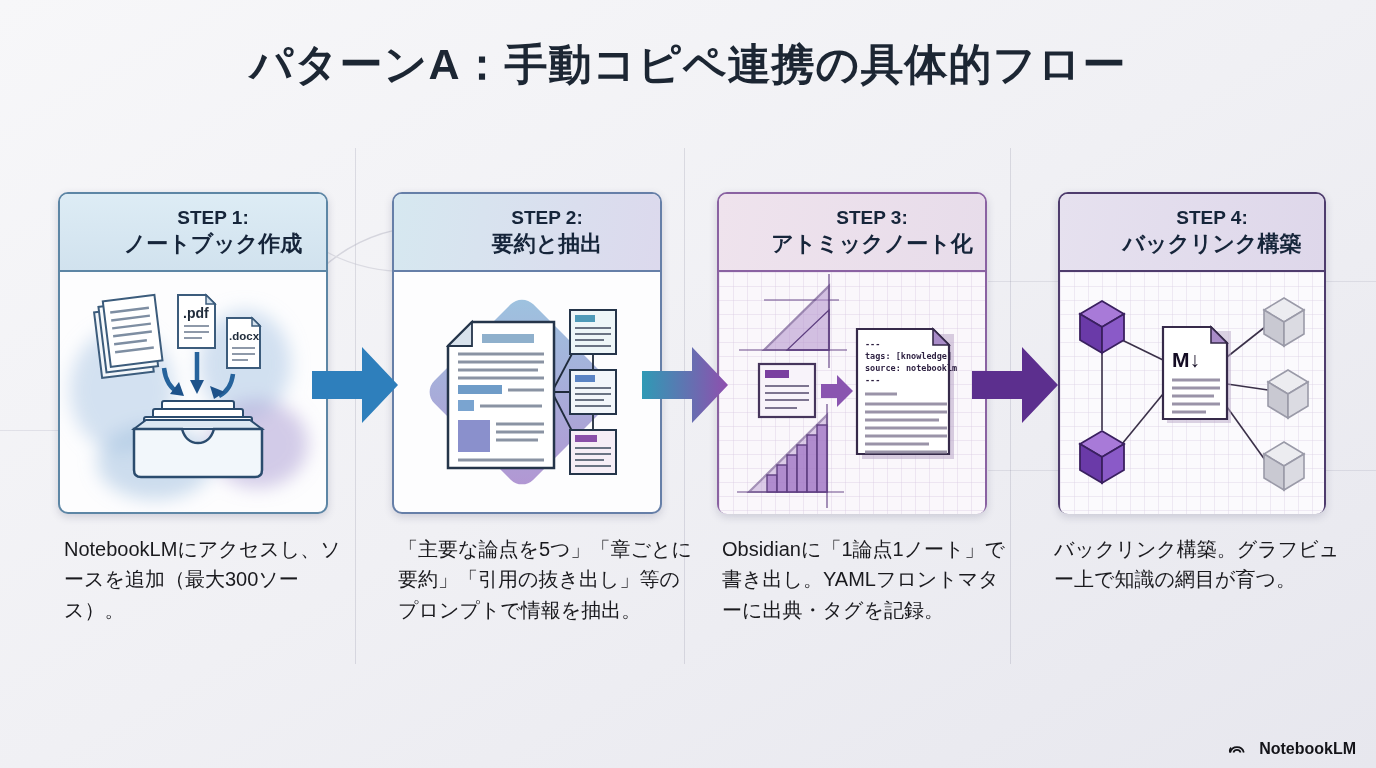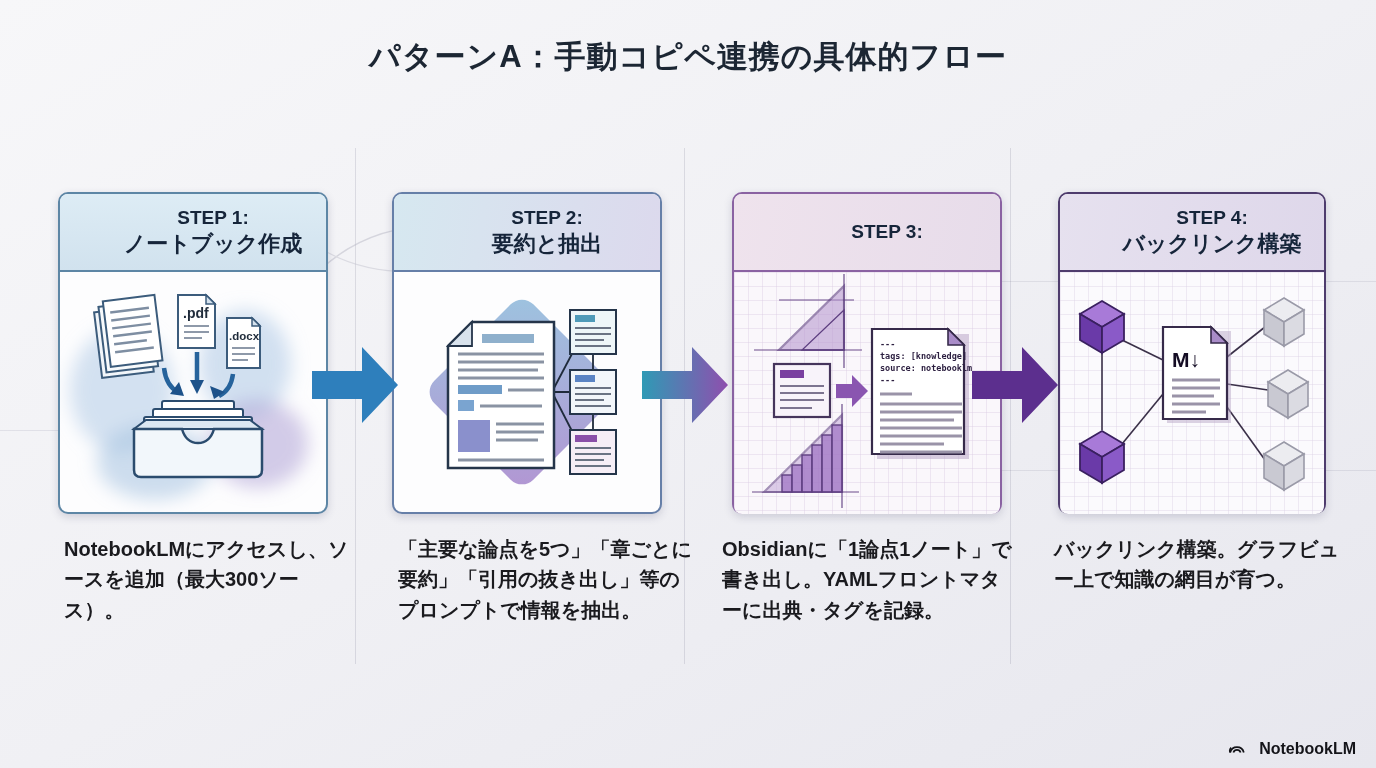--- a/index.html
+++ b/index.html
@@ -9,46 +9,46 @@
   
   .vline{position:absolute;top:148px;height:516px;width:1px;background:rgba(90,90,120,.16);}
   .vline.v1{left:355px}.vline.v2{left:684px}.vline.v3{left:1010px}
   .hline{position:absolute;height:1px;background:rgba(90,90,120,.12);}
   .hline.h1{left:988px;top:281px;width:388px}
   .hline.h2{left:988px;top:470px;width:388px}
   .hline.h3{left:0;top:430px;width:60px}
   .deco-arcs{position:absolute;left:318px;top:178px;pointer-events:none;opacity:.5}
 
   .title{position:absolute;top:36px;left:0;width:100%;text-align:center;
-    font-size:31px;font-weight:800;color:#1c2633;letter-spacing:1px;}
+    font-size:43px;font-weight:800;color:#1c2633;letter-spacing:1px;}
 
   .card{position:absolute;top:192px;height:322px;border-radius:10px;border:2px solid;
     background:#fdfdfe;box-shadow:0 3px 8px rgba(50,50,90,.18);box-sizing:border-box;}
   .card1{left:58px;width:270px;border-color:#5d86a5;}
   .card2{left:392px;width:270px;border-color:#667fa8;}
-  .card3{left:717px;width:270px;border-color:#8a62a2;margin-left:15px;}
+  .card3{left:717px;width:270px;border-color:#8a62a2;}
   .card4{left:1048px;width:268px;border-color:#4e3c6d;margin-left:10px;}
   .card-header{height:76px;display:flex;flex-direction:column;justify-content:center;align-items:center;
     border-bottom:2px solid;border-radius:8px 8px 0 0;gap:2px;padding-left:40px;}
   .card1 .card-header{background:linear-gradient(180deg,#ddecf5,#d1e2ee);border-color:#5d86a5;}
   .card2 .card-header{background:linear-gradient(100deg,#d6e8f0,#dcd9ed);border-color:#667fa8;}
   .card3 .card-header{background:linear-gradient(100deg,#efe3ed,#e7dcea);border-color:#8a62a2;}
   .card4 .card-header{background:linear-gradient(100deg,#e6e1ef,#ded7ea);border-color:#4e3c6d;}
   .step-label{font-size:19px;font-weight:800;color:#16253a;line-height:1.1;}
   .step-title{font-size:22px;font-weight:800;color:#16253a;line-height:1.15;}
   .card-body{position:relative;height:242px;border-radius:0 0 8px 8px;overflow:hidden;}
   .card3 .card-body{background:#faf7fb;}
   .card4 .card-body{background:#fbfafd;}
   .card-body svg{display:block;}
 
   .flow-arrow{position:absolute;top:344px;width:88px;height:82px;}
   .fa1{left:312px}.fa2{left:642px}.fa3{left:972px}
 
   .desc{position:absolute;top:534px;width:294px;font-size:20px;line-height:1.52;
-    color:#1a1a1e;font-weight:700;}
+    color:#1a1a1e;font-weight:400;}
   .d1{left:64px}.d2{left:398px}.d3{left:722px}.d4{left:1054px}
 
   .footer{position:absolute;right:20px;bottom:10px;display:flex;align-items:flex-end;gap:13px;
     font-size:16px;font-weight:700;color:#141419;}
   .mono{font-family:"DejaVu Sans Mono","Liberation Mono",monospace;}
 </style>
 </head>
 <body>
 
 <div class="stage">
@@ -224,20 +224,21 @@
               <line x1="181" y1="194" x2="217" y2="194"></line>
             </g>
         </g>
       </svg>
     </div>
   </div>
 
   <div class="card card3">
     <div class="card-header">
       <span class="step-label">STEP 3:</span>
+      <span class="step-title">アトミックノート化</span>
     </div>
     <div class="card-body">
       <svg width="266" height="242" viewBox="0 0 266 242">
         <defs>
           <pattern id="grid3" width="14" height="14" patternUnits="userSpaceOnUse">
             <path d="M14,0 H0 V14" fill="none" stroke="#d6c4e0" stroke-width="1" opacity=".7"></path>
           </pattern>
         </defs>
         <rect x="0" y="0" width="266" height="242" fill="url(#grid3)"></rect>
 

